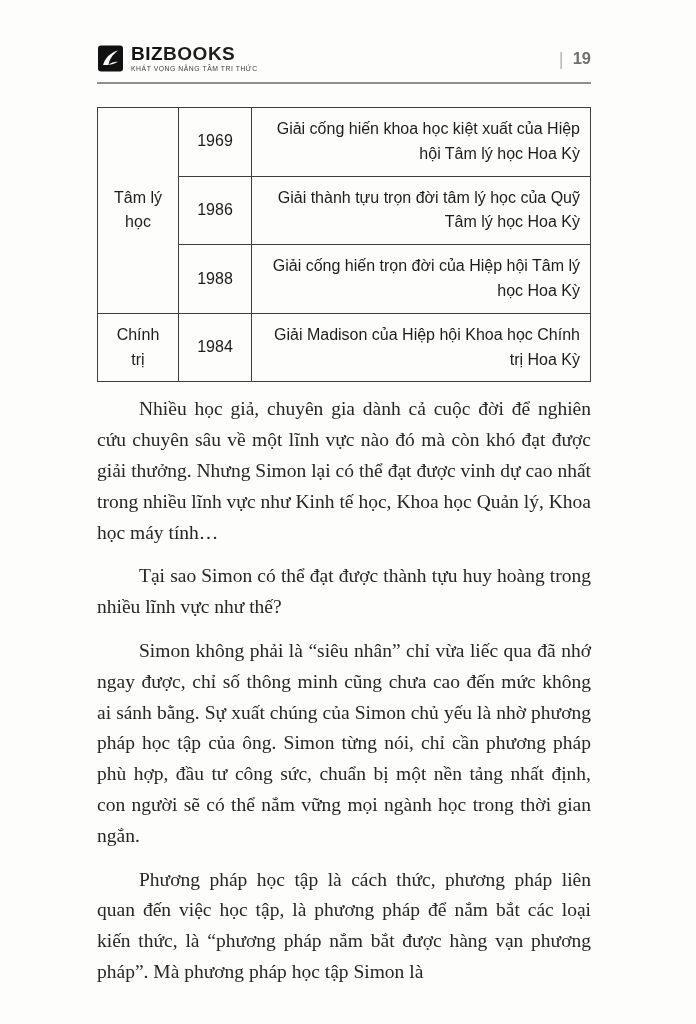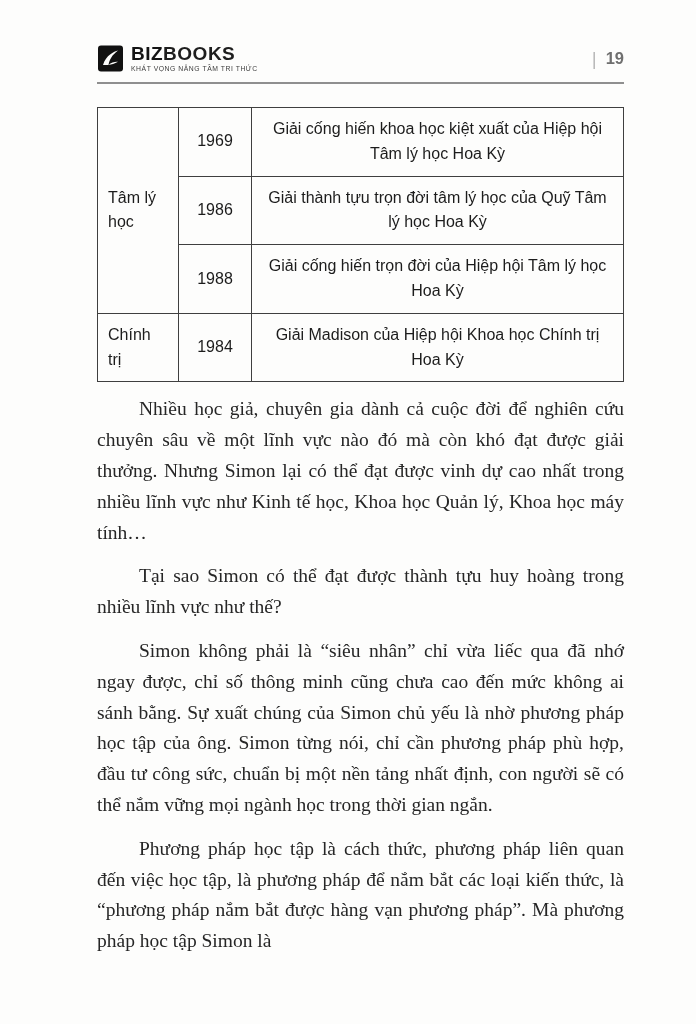--- a/index.html
+++ b/index.html
@@ -2,21 +2,21 @@
 <html><head>
 <meta charset="utf-8">
 <style>
   html,body{margin:0;padding:0;background:#e9e9e9;}
   .page{
     position:relative;
     width:696px;height:1024px;
     margin:0 auto;
     background:#fdfdfc;
     box-sizing:border-box;
-    padding:44px 72px 0 97px;
+    padding:44px 105px 0 97px;
     font-family:"Liberation Serif", serif;
     color:#242424;
     overflow:hidden;
   }
   
   .header{
     display:flex;justify-content:space-between;align-items:center;
     padding-bottom:9px;
     border-bottom:2px solid #8f8f8f;
   }
@@ -48,23 +48,23 @@
     font-size:16px;
     color:#1c1c1c;
     margin-top:23px;
   }
   table.awards td{
     border:1.4px solid #3f3f3f;
     padding:9px 10px;
     vertical-align:middle;
     line-height:1.55;
   }
-  td.cat-cell{width:60px;text-align:left;}
+  td.cat-cell{width:60px;text-align:center;}
   td.year-cell{width:52px;text-align:center;}
-  td.desc-cell{text-align:center;}
+  td.desc-cell{text-align:right;}
   
   .body-text{margin-top:12px;}
   .body-text p{
     margin:0 0 13px 0;
     font-size:19.5px;
     line-height:1.58;
     text-align:justify;
     text-indent:42px;
     color:#262626;
   }

